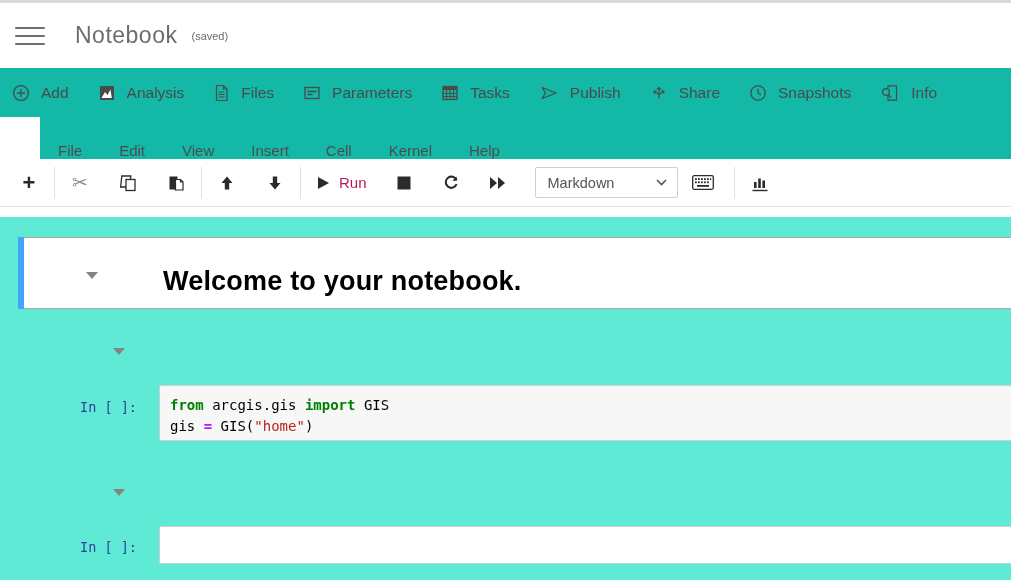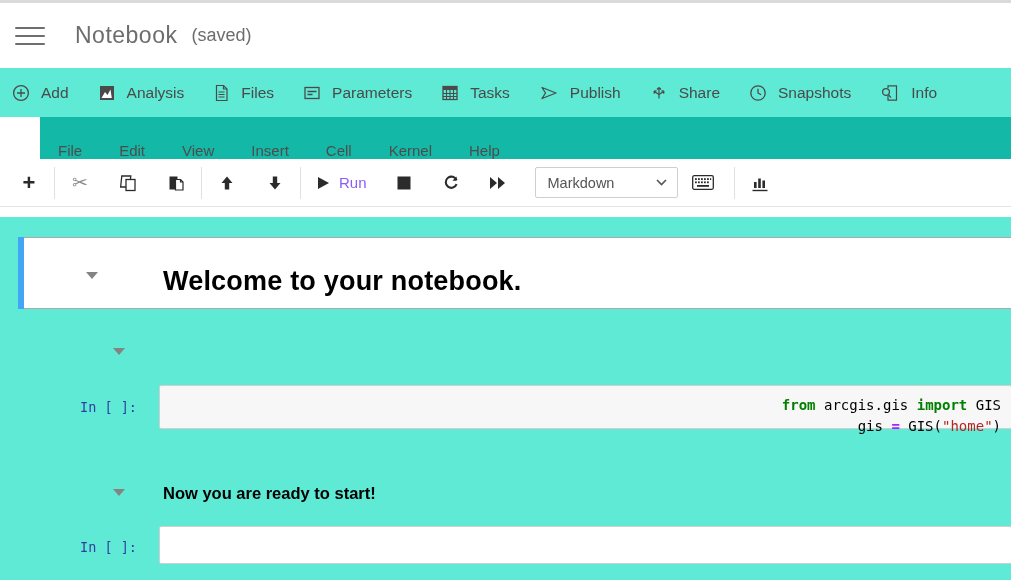--- a/index.html
+++ b/index.html
@@ -10,41 +10,41 @@
     background:#fff; -webkit-font-smoothing:antialiased;
   }
   
   .topline { position:absolute; top:0; left:0; width:100%; height:3px; background:#dadada; }
 
   
   .header { position:absolute; top:3px; left:0; width:100%; height:65px; background:#fff; display:flex; align-items:center; }
   .hamburger { margin-left:15px; width:30px; height:22px; display:flex; flex-direction:column; justify-content:space-between; padding:2px 0; cursor:pointer; }
   .hamburger span { display:block; height:2px; background:#6e6e6e; border-radius:1px; }
   .app-title { margin-left:30px; font-size:23px; color:#6d6d6d; letter-spacing:0.5px; }
-  .save-state { margin-left:14px; font-size:18px; color:#6d6d6d; }
-
-  
-  .ribbon { position:absolute; top:68px; left:0; width:100%; height:49px; background:#5eead4; display:flex; align-items:center; padding-left:12px; }
+  .save-state { margin-left:14px; font-size:11px; color:#6d6d6d; }
+
+  
+  .ribbon { position:absolute; top:68px; left:0; width:100%; height:49px; background:#14b8a6; display:flex; align-items:center; padding-left:12px; }
   .ribbon-item { display:flex; align-items:center; gap:11px; margin-right:29px; cursor:pointer; color:#4a4a4a; }
   .ribbon-item .lbl { font-size:15.5px; color:#4a4a4a; white-space:nowrap; }
   .ribbon-item svg { display:block; }
 
   
   .menubar { position:absolute; top:117px; left:0; width:100%; height:42px; background:#14b8a6; display:flex; align-items:flex-end; padding-left:18px;margin-left:40px; }
   .menu-item { font-size:15px; color:#4d4d4d; margin-right:37px; cursor:pointer; white-space:nowrap; }
 
   
   .jtoolbar { position:absolute; top:159px; left:0; width:100%; height:48px; background:#fff; border-bottom:1px solid #e4e4e4; display:flex; align-items:center; }
   .jbtn { display:flex; align-items:center; justify-content:center; min-width:30px; height:30px; cursor:pointer; color:#2b2b2b; }
   .jbtn svg { display:block; }
   .jsep { width:1px; height:32px; background:#e0e0e0; margin:0 10px; }
   .plus-glyph { font-size:22px; font-weight:bold; color:#2b2b2b; line-height:1; }
   .cut-glyph { font-size:19px; color:#8a8a8a; line-height:1; }
   .run-btn { display:flex; align-items:center; gap:9px; cursor:pointer; margin:0 6px; }
-  .run-label { font-size:15px; color:#8b5cf6; }
+  .run-label { font-size:15px; color:#be185d; }
   .type-select { display:flex; align-items:center; justify-content:space-between; width:143px; height:31px; border:1px solid #cfcfcf; border-radius:2px; background:#fff; padding:0 10px 0 12px; cursor:pointer; margin:0 10px 0 22px;text-align:right; }
   .type-select .sel-text { font-size:14.5px; color:#545454; }
 
   
   .content { position:absolute; top:217px; left:0; width:100%; height:373px; background:#5eead4; }
 
   .cell-md1 { position:absolute; top:20px; left:18px; width:1000px; height:72px; background:#fff; border:1px solid #ababab; border-left:none; }
   .bluebar { position:absolute; top:-1px; left:0; width:6px; height:72px; background:#42a5f5; }
 
   .caret { width:0; height:0; border-left:6px solid transparent; border-right:6px solid transparent; border-top:7px solid #848484; cursor:pointer; position:absolute; }
@@ -55,21 +55,21 @@
   .h1-text { position:absolute; top:49px; left:163px; font-size:27px; font-weight:bold; color:#000; letter-spacing:0.2px; }
   .h4-text { font-size:16.5px; font-weight:bold; color:#000; position:absolute; left:163px; }
   .h4a { top:126px; }
   .h4b { top:267px; }
 
   .prompt { position:absolute; left:80px; font-family:"DejaVu Sans Mono","Liberation Mono",monospace; font-size:13.5px; color:#303f9f; white-space:pre; }
   .prompt1 { top:182px; }
   .prompt2 { top:322px; }
 
   .codebox { position:absolute; left:159px; width:853px; border:1px solid #cfcfcf; border-radius:2px; font-family:"DejaVu Sans Mono","Liberation Mono",monospace; font-size:14px; line-height:21px; white-space:pre; color:#000; }
-  .codebox1 { top:168px; height:44px; background:#f7f7f7; padding:9px 10px;text-align:right; }
+  .codebox1 { top:168px; height:56px; background:#f7f7f7; padding:9px 10px; }
   .codebox2 { top:309px; height:38px; background:#ffffff; padding:8px 10px; }
   .tok-kw { color:#008000; font-weight:bold; }
   .tok-op { color:#aa22ff; font-weight:bold; }
   .tok-str { color:#ba2121; }
 </style>
 </head>
 <body>
 
 <div id="app">
   <div class="topline"></div>
@@ -266,19 +266,18 @@
     </div>
     <div class="caret caret1"></div>
     <div class="h1-text">Welcome to your notebook.</div>
 
     <div class="caret caret2"></div>
 
     <div class="prompt prompt1">In [ ]:</div>
     <div class="codebox codebox1"><div><span class="tok-kw">from</span><span> arcgis.gis </span><span class="tok-kw">import</span><span> GIS</span></div><div><span>gis </span><span class="tok-op">=</span><span> GIS(</span><span class="tok-str">"home"</span><span>)</span></div></div>
 
     <div class="caret caret3"></div>
-    <div class="h4-text h4b">Now you are ready to start!</div>
 
     <div class="prompt prompt2">In [ ]:</div>
     <div class="codebox codebox2"><span></span></div>
 
   </div>
 </div>
 
 </body></html>

